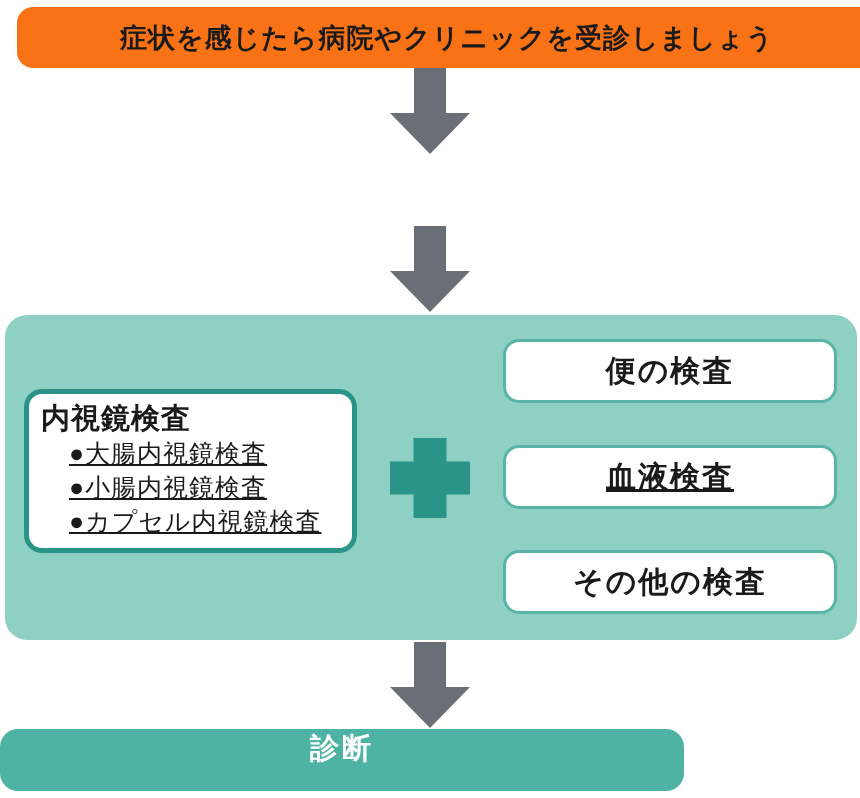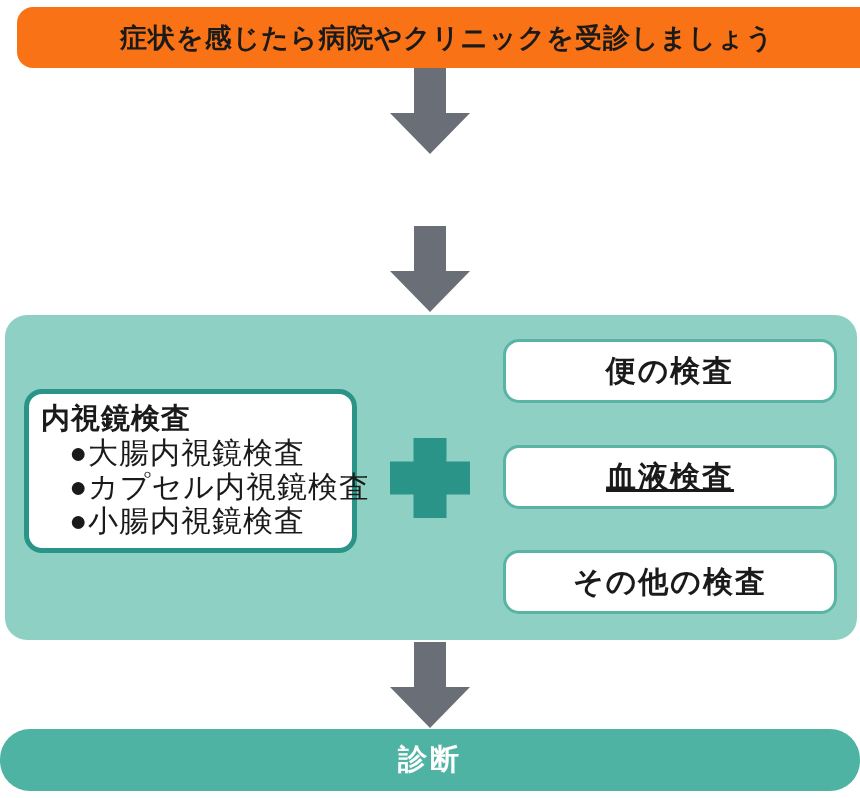--- a/index.html
+++ b/index.html
@@ -73,24 +73,25 @@
   .endo-title {
     font-size: 29px;
     font-weight: bold;
     line-height: 36px;
     letter-spacing: 1px;
   }
   .endo-list {
     margin-left: 28px;
   }
   .endo-item {
-    font-size: 30px;
+    font-size: 25px;
     line-height: 34px;
     letter-spacing: 1px;
     white-space: nowrap;
+    text-decoration: underline;
   }
 
   
   .cross {
     position: absolute;
     left: 390px;
     top: 438px;
     width: 80px;
     height: 80px;
   }
@@ -116,26 +117,25 @@
   }
   .test-box.t1 { top: 339px; align-items: center; }
   .test-box.t2 { top: 445px; text-decoration: underline; }
   .test-box.t3 { top: 550px; }
 
   
   .result-banner {
     position: absolute;
     left: 0;
     top: 729px;
-    width: 860px;
+    width: 684px;
     height: 62px;
     background: #4fb3a4;
-    border-radius: 30px;
+    border-radius: 18px;
     display: flex;
-    align-items: center;
     justify-content: center;
     color: #ffffff;
     font-size: 29px;
     font-weight: bold;
     letter-spacing: 3px;
   }
 </style>
 </head>
 <body>
 
@@ -153,22 +153,22 @@
   <svg class="arrow a2" viewBox="0 0 80 86" aria-hidden="true">
     <polygon points="24,0 56,0 56,45 80,45 40,86 0,45 24,45" fill="#6a6e77"></polygon>
   </svg>
 
   <div class="bigbox"></div>
 
   <div class="endo-box">
     <div class="endo-title">内視鏡検査</div>
     <div class="endo-list">
       <div class="endo-item">●大腸内視鏡検査</div>
+      <div class="endo-item">●小腸内視鏡検査</div>
       <div class="endo-item">●カプセル内視鏡検査</div>
-      <div class="endo-item">●小腸内視鏡検査</div>
     </div>
   </div>
 
   <svg class="cross" viewBox="0 0 80 80" aria-hidden="true">
     <rect x="23.5" y="0" width="33" height="80" fill="#2b9488"></rect>
     <rect x="0" y="23.5" width="80" height="33" fill="#2b9488"></rect>
   </svg>
 
   <div class="test-box t1">
     <span>便の検査</span>

